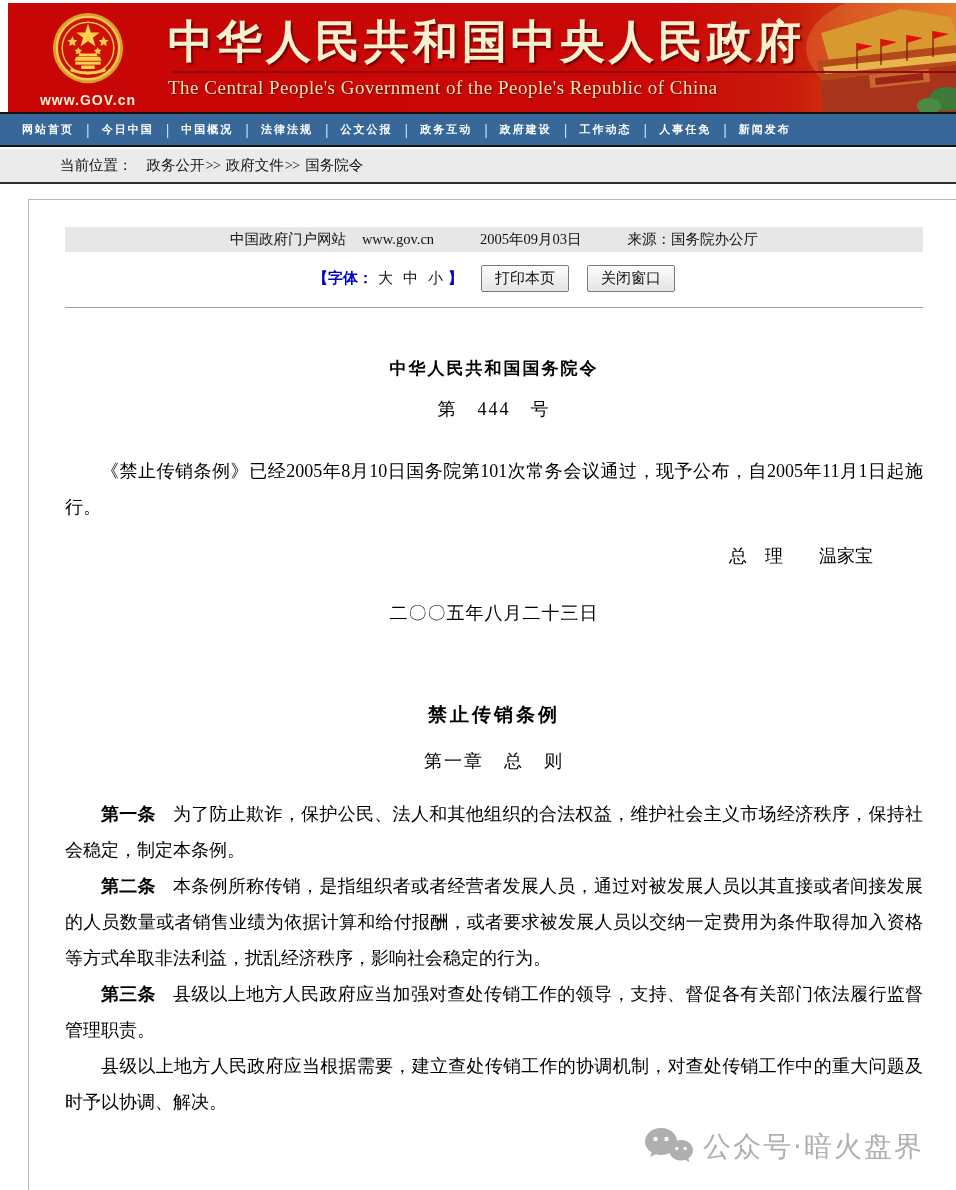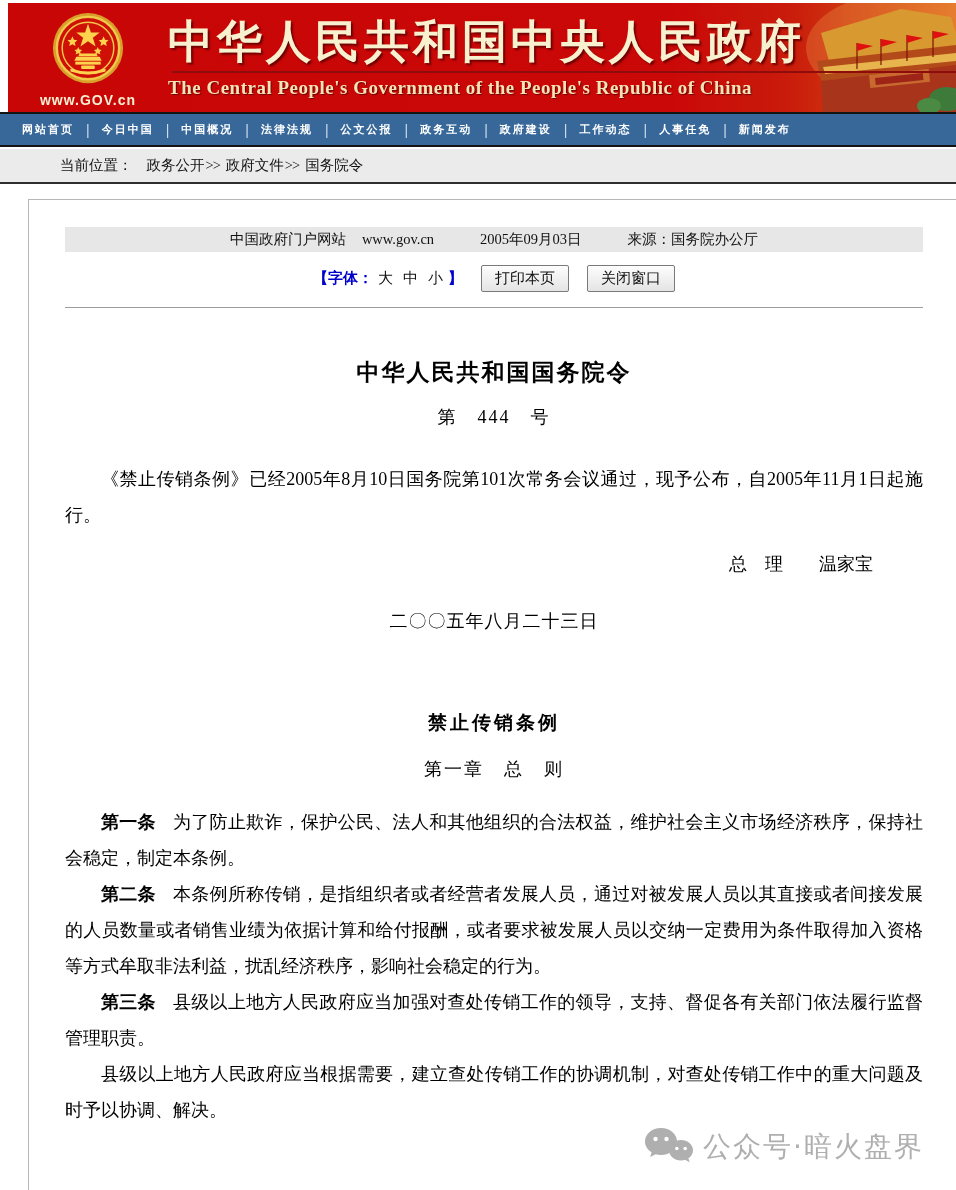--- a/index.html
+++ b/index.html
@@ -8,21 +8,21 @@
 
   
   .header{height:112px;background:#fff;padding-top:3px;padding-left:8px;box-sizing:border-box;}
   .header-band{position:relative;height:109px;background:linear-gradient(to right,#c90606 0%,#cb0808 70%,#c33a10 100%);display:flex;align-items:stretch;overflow:hidden;}
   .brand{width:160px;display:flex;flex-direction:column;align-items:center;justify-content:center;padding-top:4px;flex:0 0 auto;}
   .emblem{width:78px;height:76px;display:block;}
   .gov-url{margin-top:4px;color:#f6efd2;font-weight:bold;font-size:14px;letter-spacing:1px;}
   .titles{flex:1;display:flex;flex-direction:column;justify-content:center;min-width:0;z-index:2;}
   .title-cn{color:#f7f1d0;font-weight:bold;font-size:45px;letter-spacing:4px;line-height:1.15;text-shadow:2px 2px 2px #6d0202;white-space:nowrap;}
   .title-divider{border-top:2px solid #8f0c0c;margin:3px 0 4px 4px;width:960px;}
-  .title-en{color:#f2e4b7;font-family:"Liberation Serif","DejaVu Serif",serif;font-weight:bold;font-size:19px;letter-spacing:.5px;white-space:nowrap;text-shadow:1px 1px 1px #6d0202;}
+  .title-en{color:#f2e4b7;font-family:"Liberation Serif","DejaVu Serif",serif;font-weight:normal;font-size:19px;letter-spacing:.5px;white-space:nowrap;text-shadow:1px 1px 1px #6d0202;}
   .tiananmen{position:absolute;right:0;top:0;width:205px;height:109px;z-index:1;}
 
   
   .nav{height:31px;background:#376899;border-top:2px solid #141414;border-bottom:2px solid #141414;display:flex;align-items:center;padding-left:10px;overflow:hidden;}
   .nav a{color:#fff;font-weight:bold;font-size:11px;letter-spacing:2px;text-decoration:none;padding:0 12px;white-space:nowrap;cursor:pointer;}
   .nav-sep{color:#cfdcea;font-size:14px;}
 
   
   .bc-gap{height:2px;background:#fff;}
   .breadcrumb{height:33px;background:#ebebeb;border-bottom:2px solid #2e2e2e;display:flex;align-items:center;padding-left:60px;font-family:"Liberation Serif","DejaVu Serif",serif;font-size:14.5px;color:#111;}
@@ -36,21 +36,21 @@
   .meta-url{margin-left:16px;margin-right:46px;}
   .meta-date{margin-right:46px;}
   .toolbar{margin-top:13px;display:flex;align-items:center;justify-content:center;font-family:"Liberation Serif","DejaVu Serif",serif;font-size:15px;}
   .font-label{color:#0000cc;font-weight:bold;}
   .font-size-opt{color:#111;margin:0 5px;cursor:pointer;}
   .btn{margin-left:18px;font-family:"Liberation Serif","DejaVu Serif",serif;font-size:15px;color:#111;background:linear-gradient(#fdfdfd,#e4e4e4);border:1px solid #7a7a7a;border-radius:2px;padding:3px 13px;cursor:pointer;}
   .rule{margin:15px 36px 0;border:none;border-top:1px solid #9c9c9c;}
 
   
   .doc{padding:0 36px;font-family:"Liberation Serif","DejaVu Serif",serif;color:#000;}
-  .doc-title{margin:49px 0 4px;text-align:center;font-size:23px;font-weight:bold;letter-spacing:2px;}
+  .doc-title{margin:49px 0 4px;text-align:center;font-size:17px;font-weight:bold;letter-spacing:2px;}
   .doc-number{margin-top:17px;text-align:center;font-size:18px;letter-spacing:2px;}
   .para{margin:0;font-size:18px;line-height:36px;text-indent:2em;text-align:justify;}
   .intro{margin-top:32px;}
   .signature{margin-top:19px;text-align:right;padding-right:50px;font-size:18px;}
   .sign-date{margin-top:33px;text-align:center;font-size:18px;letter-spacing:1px;}
   .reg-title{margin:77px 0 0;text-align:center;font-size:19px;font-weight:bold;letter-spacing:3px;}
   .chapter{margin-top:21px;text-align:center;font-size:18px;letter-spacing:2px;}
   .articles{margin-top:23px;}
   .art-label{font-weight:bold;margin-right:.95em;}
   .art-label:empty{margin-right:0;}

